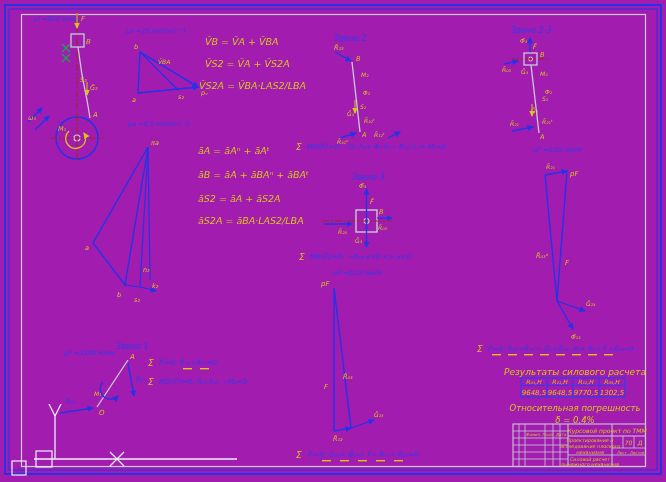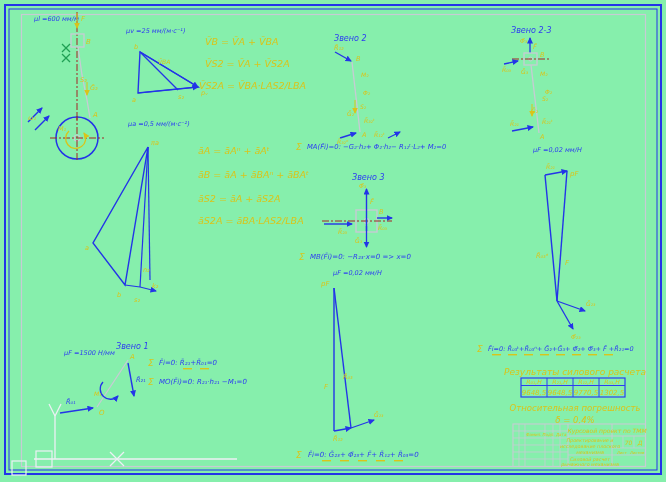--- a/index.html
+++ b/index.html
@@ -1,16 +1,16 @@
 <!DOCTYPE html>
 <html><head>
 <meta charset="utf-8">
 <style>
   html,body{margin:0;padding:0;background:#0b0d14;}
-  .stage{position:relative;width:666px;height:482px;background:#86efac;overflow:hidden;}
+  .stage{position:relative;width:666px;height:482px;background:#a21caf;overflow:hidden;}
   svg{position:absolute;left:0;top:0;}
   .t{font-family:"DejaVu Sans",sans-serif;font-style:italic;}
   .y{fill:#d9c41a;}
   .b{fill:#2d3cf2;}
   .sb{stroke:#2334e8;fill:none;}
   .sb2{stroke:#2d3cf2;fill:none;}
   .sy{stroke:#d9c41a;fill:none;}
   .sg{stroke:#c7cbd4;fill:none;}
   .sr{stroke:#a32424;fill:none;}
   .sgr{stroke:#21a055;fill:none;}

